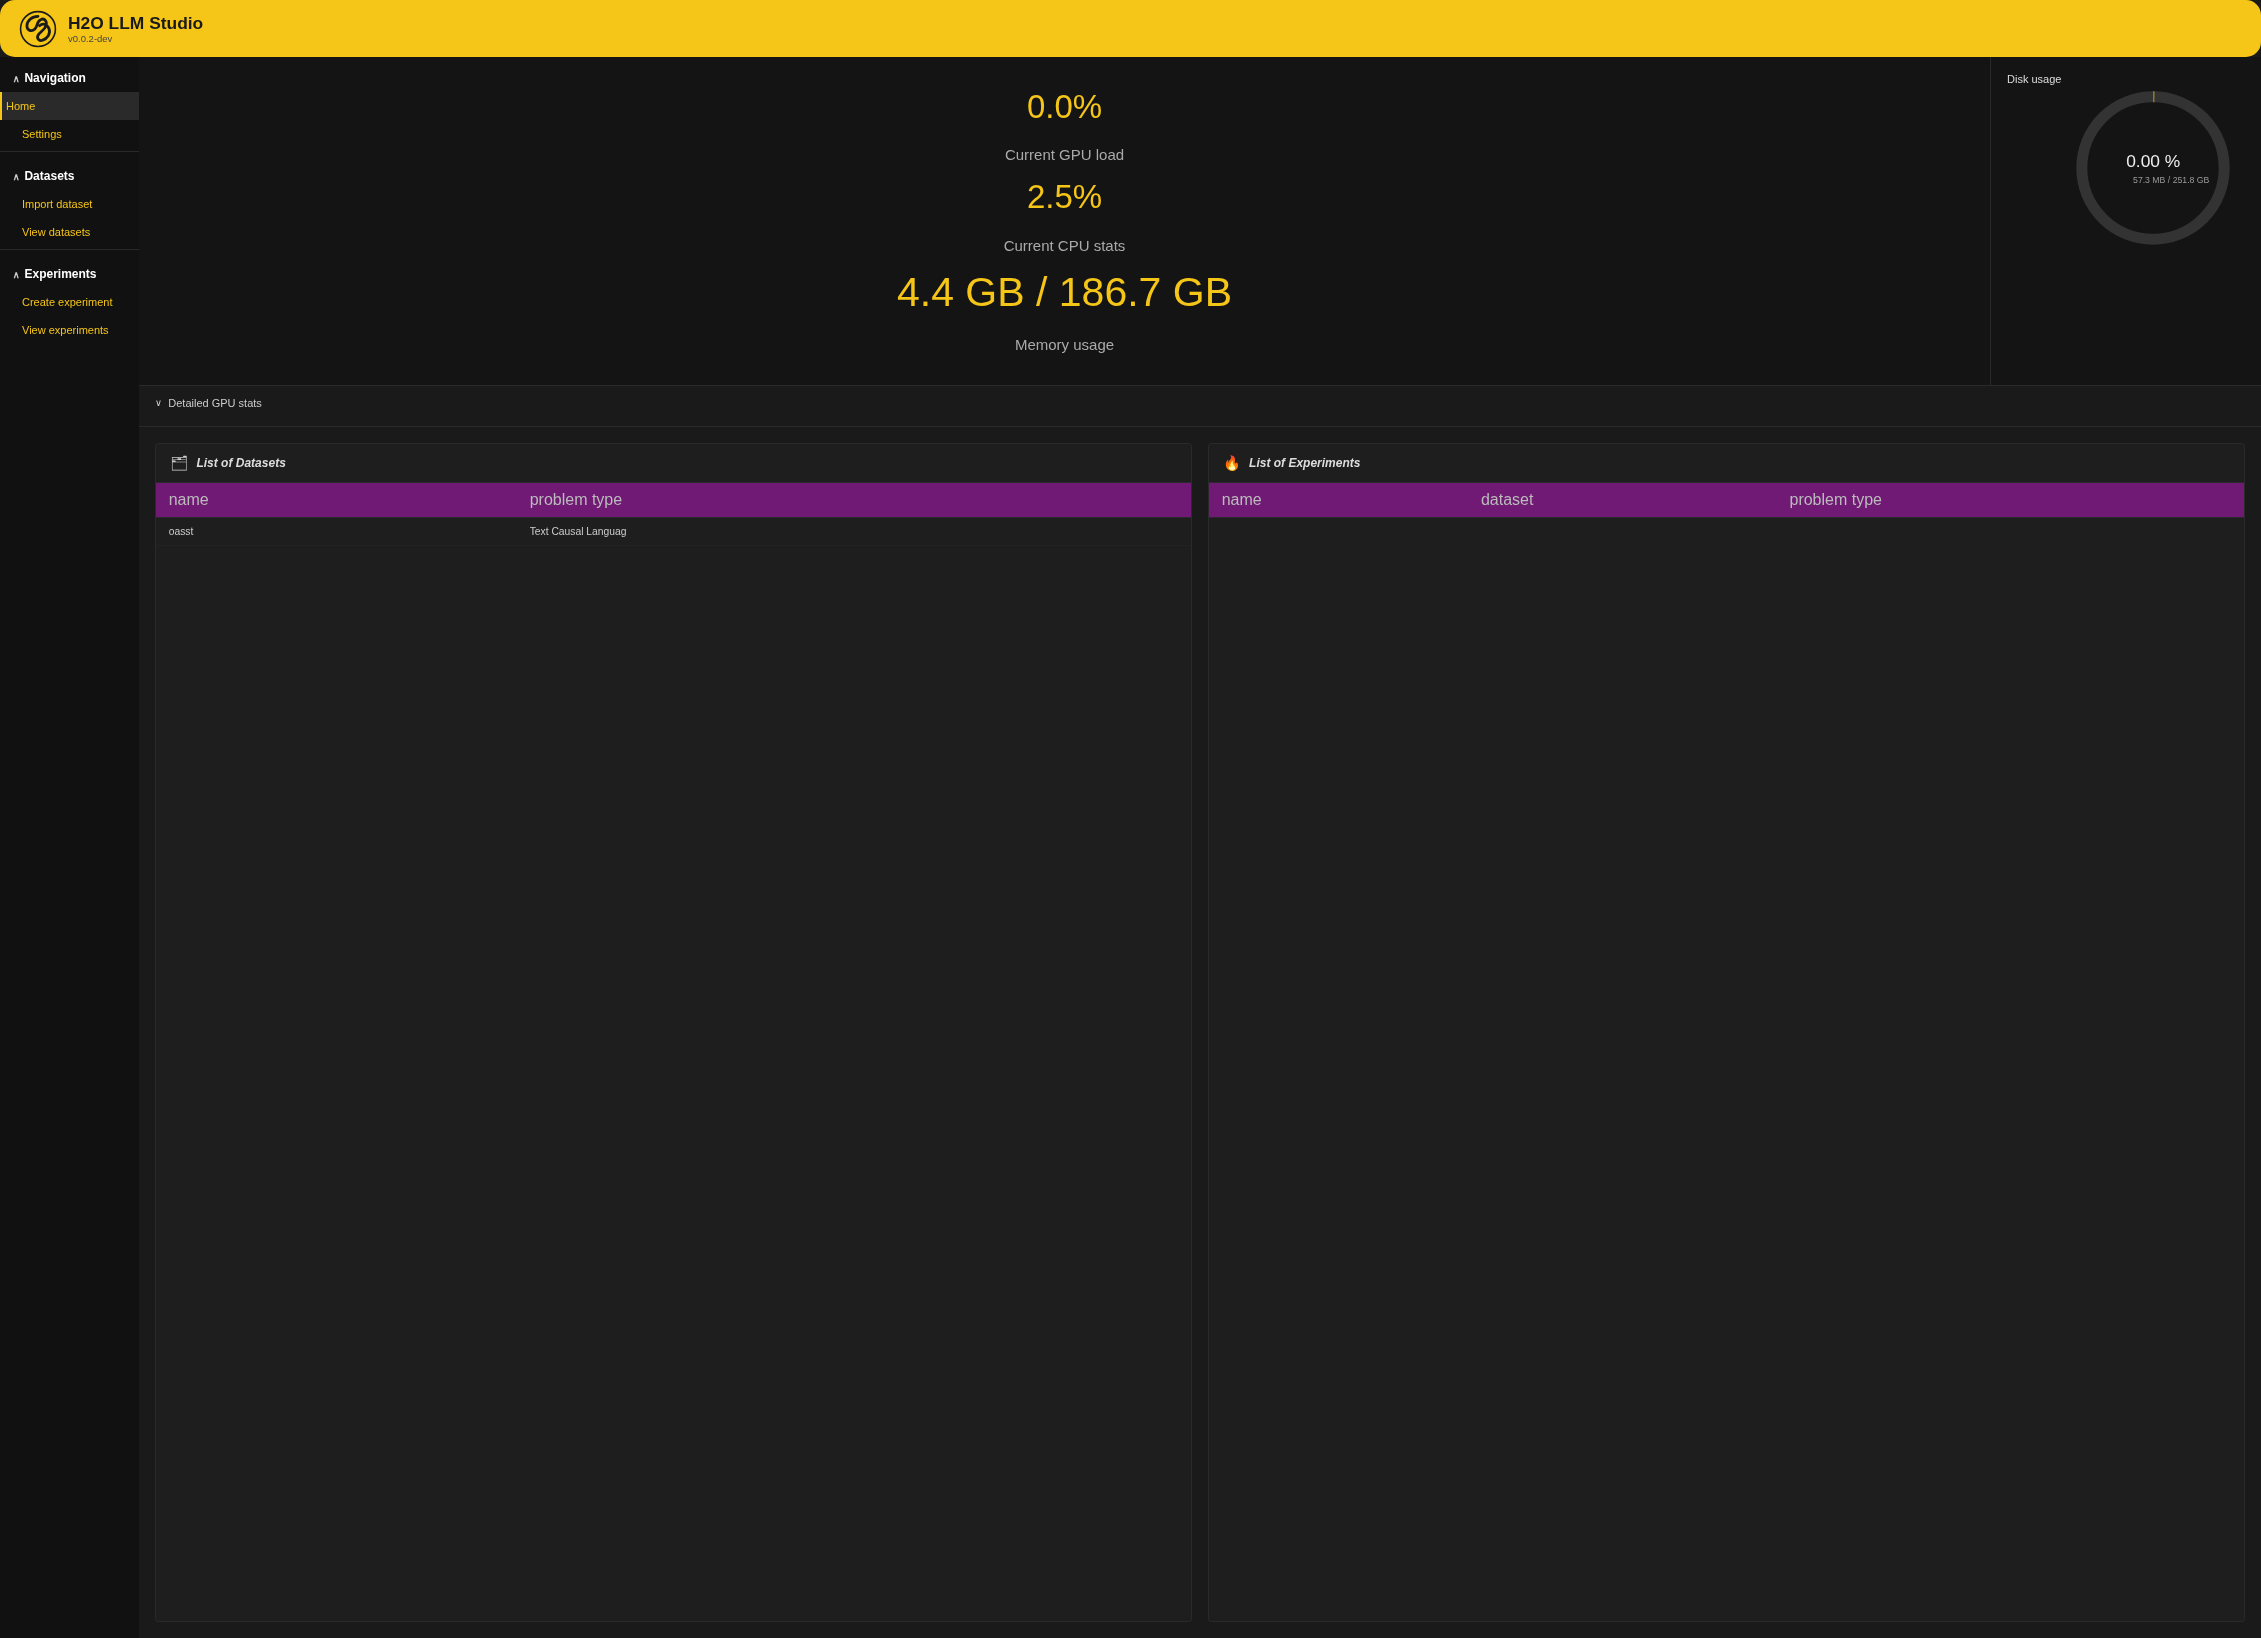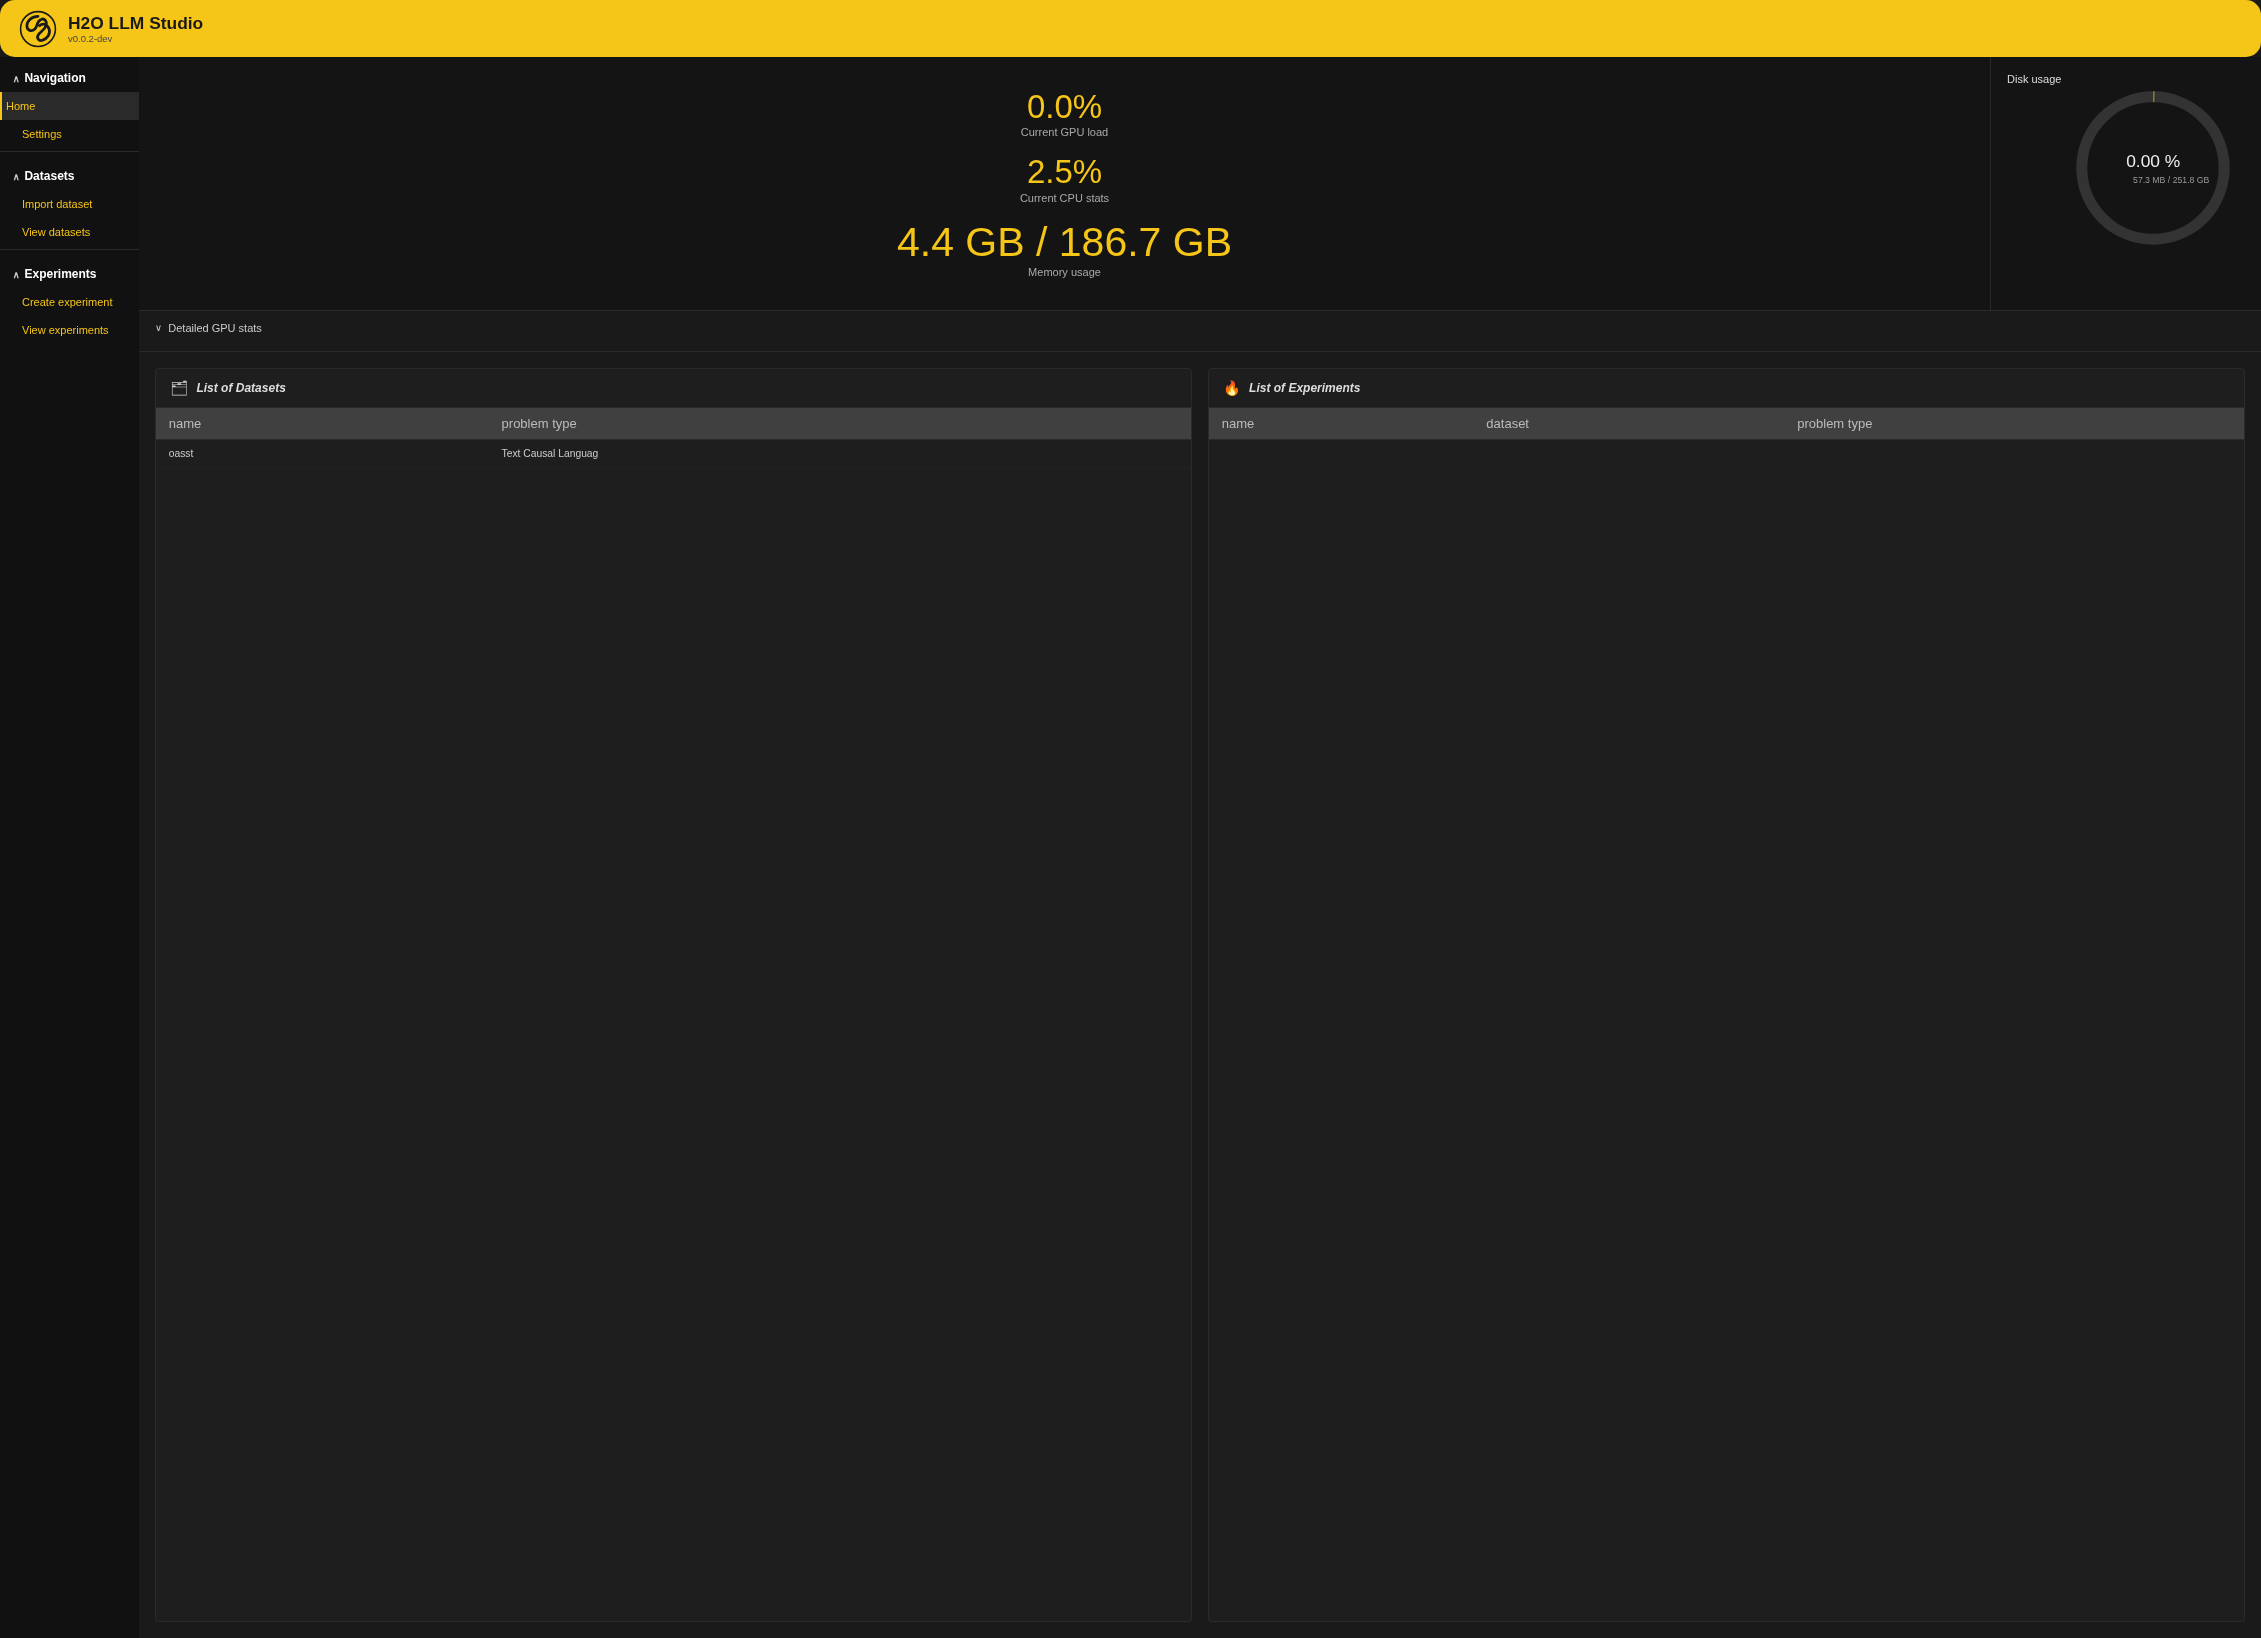--- a/index.html
+++ b/index.html
@@ -111,23 +111,23 @@
     .stat-value {
       font-size: 33px;
       font-weight: 400;
       color: #f5c518;
       line-height: 1.1;
     }
     .stat-value.large {
       font-size: 41px;
     }
     .stat-label {
-      font-size: 11px;
+      font-size: 15px;
       color: #aaa;
-      margin-top: 1px;
+      margin-top: 21px;
     }
 
     
     .disk-panel {
       width: 270px;
       background: #141414;
       padding: 16px;
       display: flex;
       flex-direction: row;
       align-items: flex-start;
@@ -236,24 +236,24 @@
       font-style: italic;
     }
     .panel-icon {
       font-size: 14.3px;
     }
     .data-table {
       width: 100%;
       border-collapse: collapse;
     }
     .data-table th {
-      background: #404040;
+      background: #701a75;
       padding: 8px 12.7px;
       text-align: left;
-      font-size: 13px;
+      font-size: 16px;
       color: #bbb;
       font-weight: 500;
       border-bottom: 0.8px solid #2a2a2a;
     }
     .data-table td {
       padding: 8px 12.7px;
       font-size: 10.3px;
       color: #ccc;
       border-bottom: 0.8px solid #222;
     }

